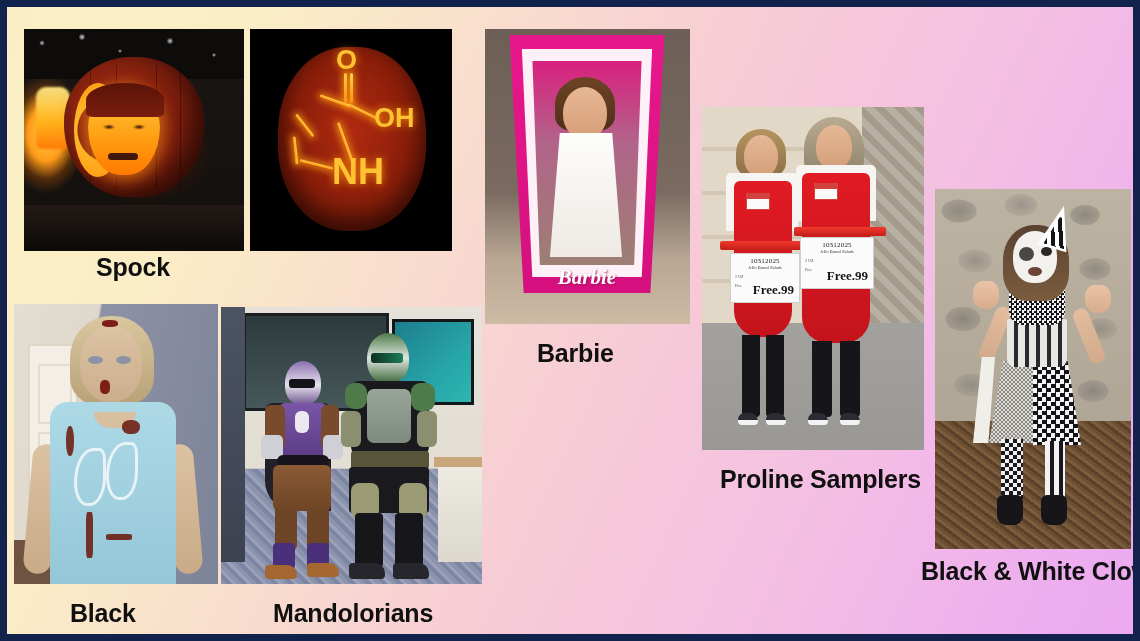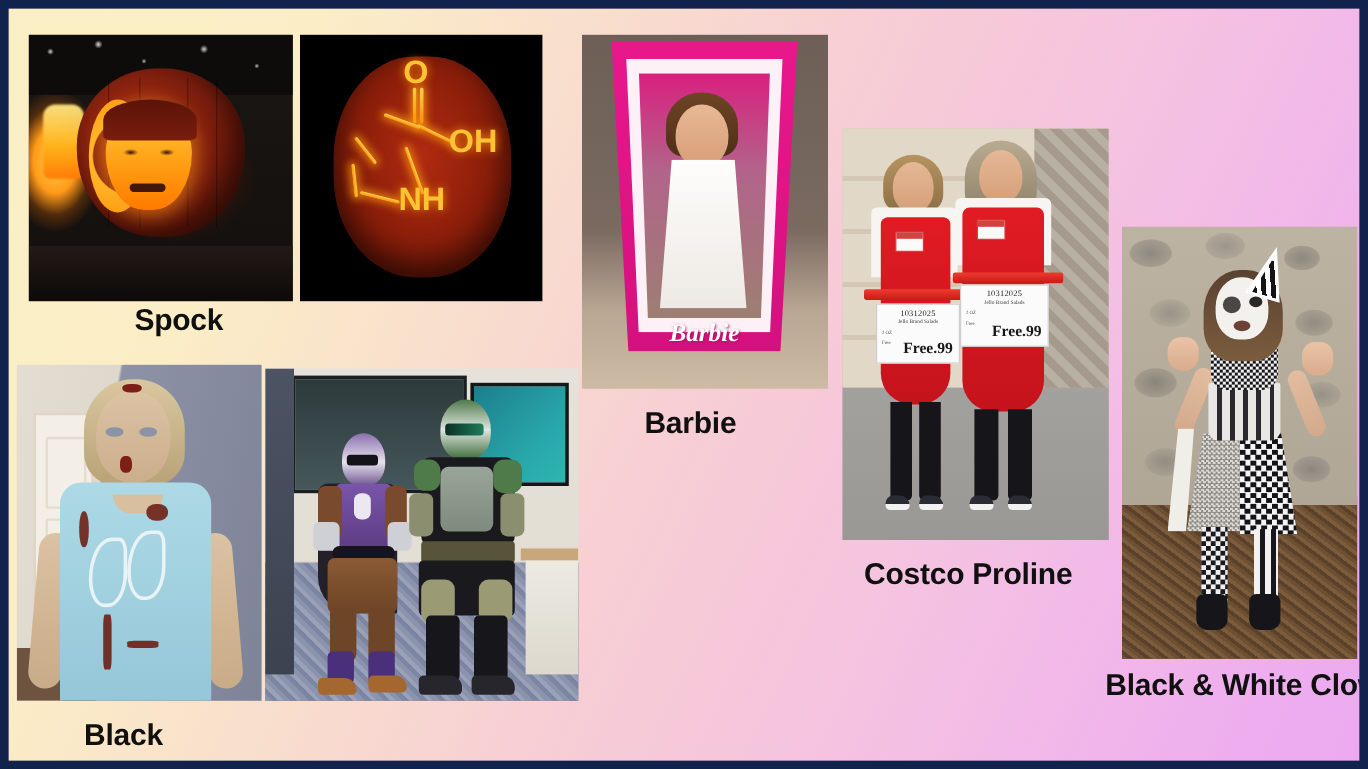--- a/index.html
+++ b/index.html
@@ -501,41 +501,41 @@
         <div class="pumpkin-ridge" style="left:52px;"></div>
         <div class="pumpkin-ridge" style="left:92px;"></div>
         <div class="pumpkin-ridge" style="left:116px;"></div>
         <div class="spock-moon"></div>
         <div class="spock-face"></div>
         <div class="spock-hair"></div>
         <div class="spock-eyes"></div>
         <div class="spock-mouth"></div>
       </div>
     </div>
-    <div class="caption" style="left:105px; top:246px; font-size:25px;">Spock</div>
+    <div class="caption" style="left:89px; top:246px; font-size:25px;">Spock</div>
   </div>
 
   <div class="card" style="left:0;top:0;">
     <div class="photo" id="photo-proline">
       <div class="proline-pumpkin">
 
         <div class="mol-glow" style="left:66px; top:26px; width:3px; height:30px;"></div>
         <div class="mol-glow" style="left:72px; top:26px; width:3px; height:30px;"></div>
 
         <div class="mol-glow" style="left:70px; top:56px; width:34px; height:3px; transform:rotate(26deg); transform-origin:left center;"></div>
 
         <div class="mol-glow" style="left:40px; top:58px; width:32px; height:3px; transform:rotate(20deg); transform-origin:right center;"></div>
 
         <div class="mol-glow" style="left:18px; top:66px; width:28px; height:3px; transform:rotate(52deg); transform-origin:left center;"></div>
         <div class="mol-glow" style="left:16px; top:88px; width:28px; height:3px; transform:rotate(84deg); transform-origin:left center;"></div>
         <div class="mol-glow" style="left:22px; top:112px; width:34px; height:3px; transform:rotate(14deg); transform-origin:left center;"></div>
         <div class="mol-glow" style="left:60px; top:74px; width:42px; height:3px; transform:rotate(70deg); transform-origin:left center;"></div>
         <div class="mol-label" style="left:58px; top:-2px; font-size:27px;">O</div>
         <div class="mol-label" style="left:96px; top:56px; font-size:27px;">OH</div>
-        <div class="mol-label" style="left:54px; top:104px; font-size:27px;">NH</div>
+        <div class="mol-label" style="left:54px; top:104px; font-size:36px;">NH</div>
       </div>
     </div>
   </div>
 
   <div class="card" style="left:0;top:0;">
     <div class="photo" id="photo-barbie">
       <div class="barbie-box-outer"></div>
       <div class="barbie-box-white"></div>
       <div class="barbie-box-inner"></div>
       <div class="barbie-hair"></div>
@@ -584,21 +584,21 @@
         <div class="cos-shoe" style="left:138px; top:306px;"></div>
         <div class="price-sign" style="left:98px; top:130px; width:72px; height:50px;">
           <div class="sign-date">10312025</div>
           <div class="sign-sub">Jello Brand Salads</div>
           <div class="sign-tiny">2 OZ</div>
           <div class="sign-tiny">Free</div>
           <div class="sign-price">Free.99</div>
         </div>
       </div>
     </div>
-    <div class="caption" style="left:713px; top:458px; font-size:25px;">Costco Proline</div>
+    <div class="caption" style="left:713px; top:458px; font-size:25px;">Proline Samplers</div>
   </div>
 
   <div class="card" style="left:0;top:0;">
     <div class="photo" id="photo-zombie">
       <div class="z-floor"></div>
       <div class="z-doorframe">
         <div class="z-doorpanel" style="top:18px;"></div>
         <div class="z-doorpanel" style="top:86px;"></div>
         <div class="z-doorpanel" style="top:150px;"></div>
       </div>
@@ -665,20 +665,21 @@
         <div class="m-body" style="left:130px; top:144px; width:78px; height:18px; background:#57543a; border-radius:3px;"></div>
         <div class="m-body" style="left:128px; top:160px; width:80px; height:46px; background:#1a1a1e; border-radius:4px;"></div>
         <div class="m-body" style="left:130px; top:176px; width:28px; height:36px; background:#9a9a74; border-radius:8px;"></div>
         <div class="m-body" style="left:178px; top:176px; width:28px; height:36px; background:#9a9a74; border-radius:8px;"></div>
         <div class="m-leg" style="left:134px; top:206px; width:28px; height:56px; background:#17171b;"></div>
         <div class="m-leg" style="left:174px; top:206px; width:28px; height:56px; background:#17171b;"></div>
         <div class="m-boot" style="left:128px; top:256px; width:36px; height:16px; background:#26262c;"></div>
         <div class="m-boot" style="left:172px; top:256px; width:36px; height:16px; background:#26262c;"></div>
       </div>
     </div>
+    <div class="caption" style="left:266px; top:592px; font-size:25px;">Mandolorians</div>
   </div>
 
   <div class="card" style="left:0;top:0;">
     <div class="photo" id="photo-clown">
       <div class="c-stones"></div>
       <div class="c-gravel"></div>
 
       <div class="c-arm" style="left:52px; top:116px; transform:rotate(22deg);"></div>
       <div class="c-arm" style="left:146px; top:118px; transform:rotate(-22deg);"></div>
       <div class="c-hand" style="left:38px; top:92px;"></div>

